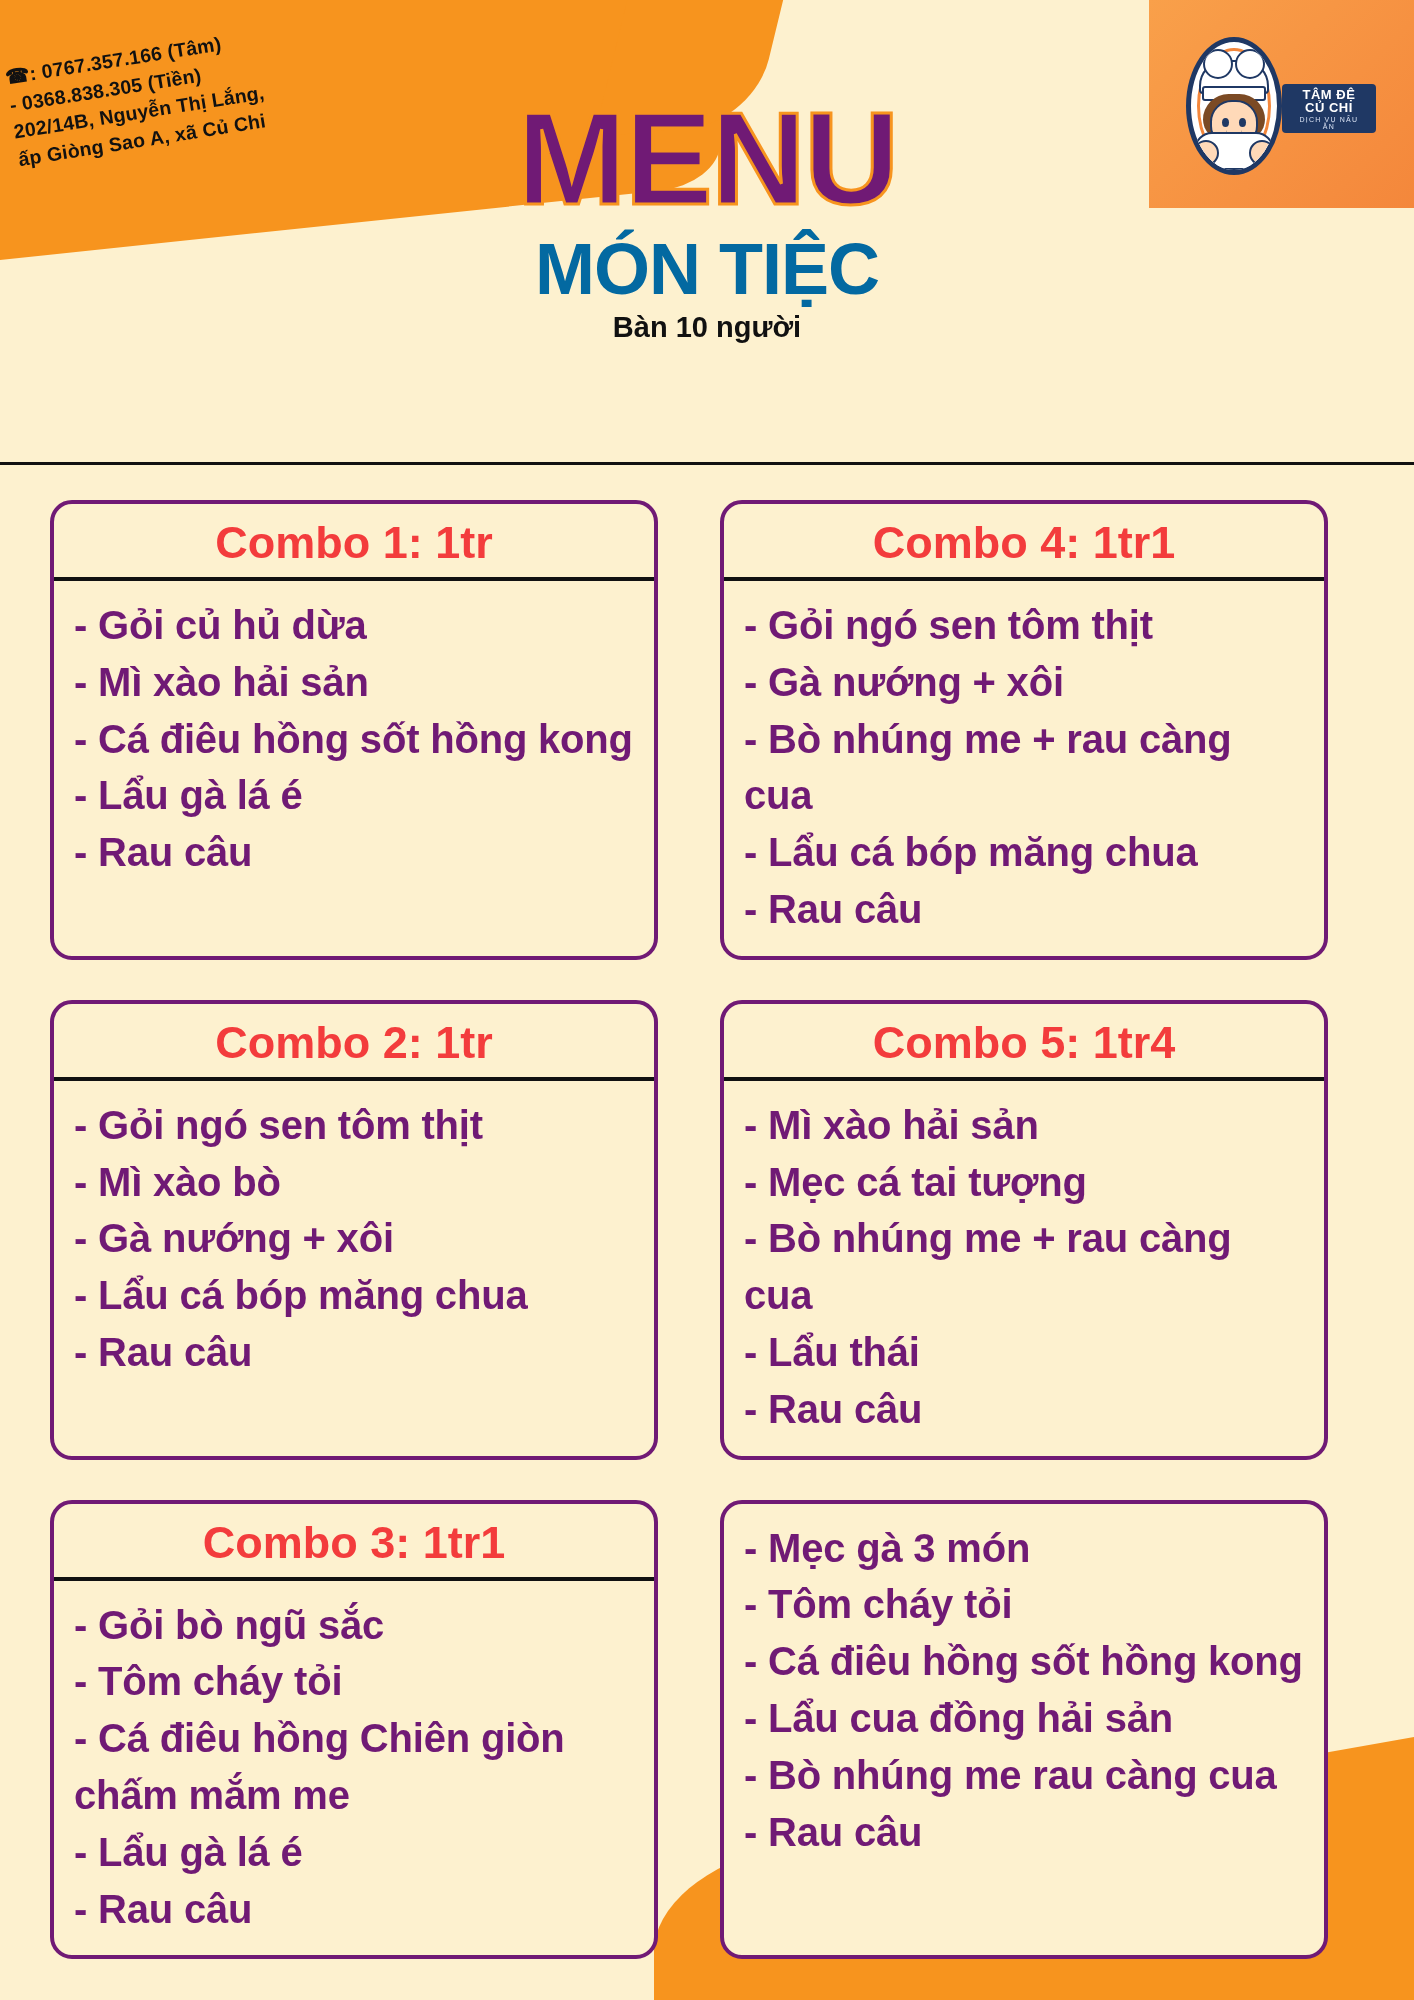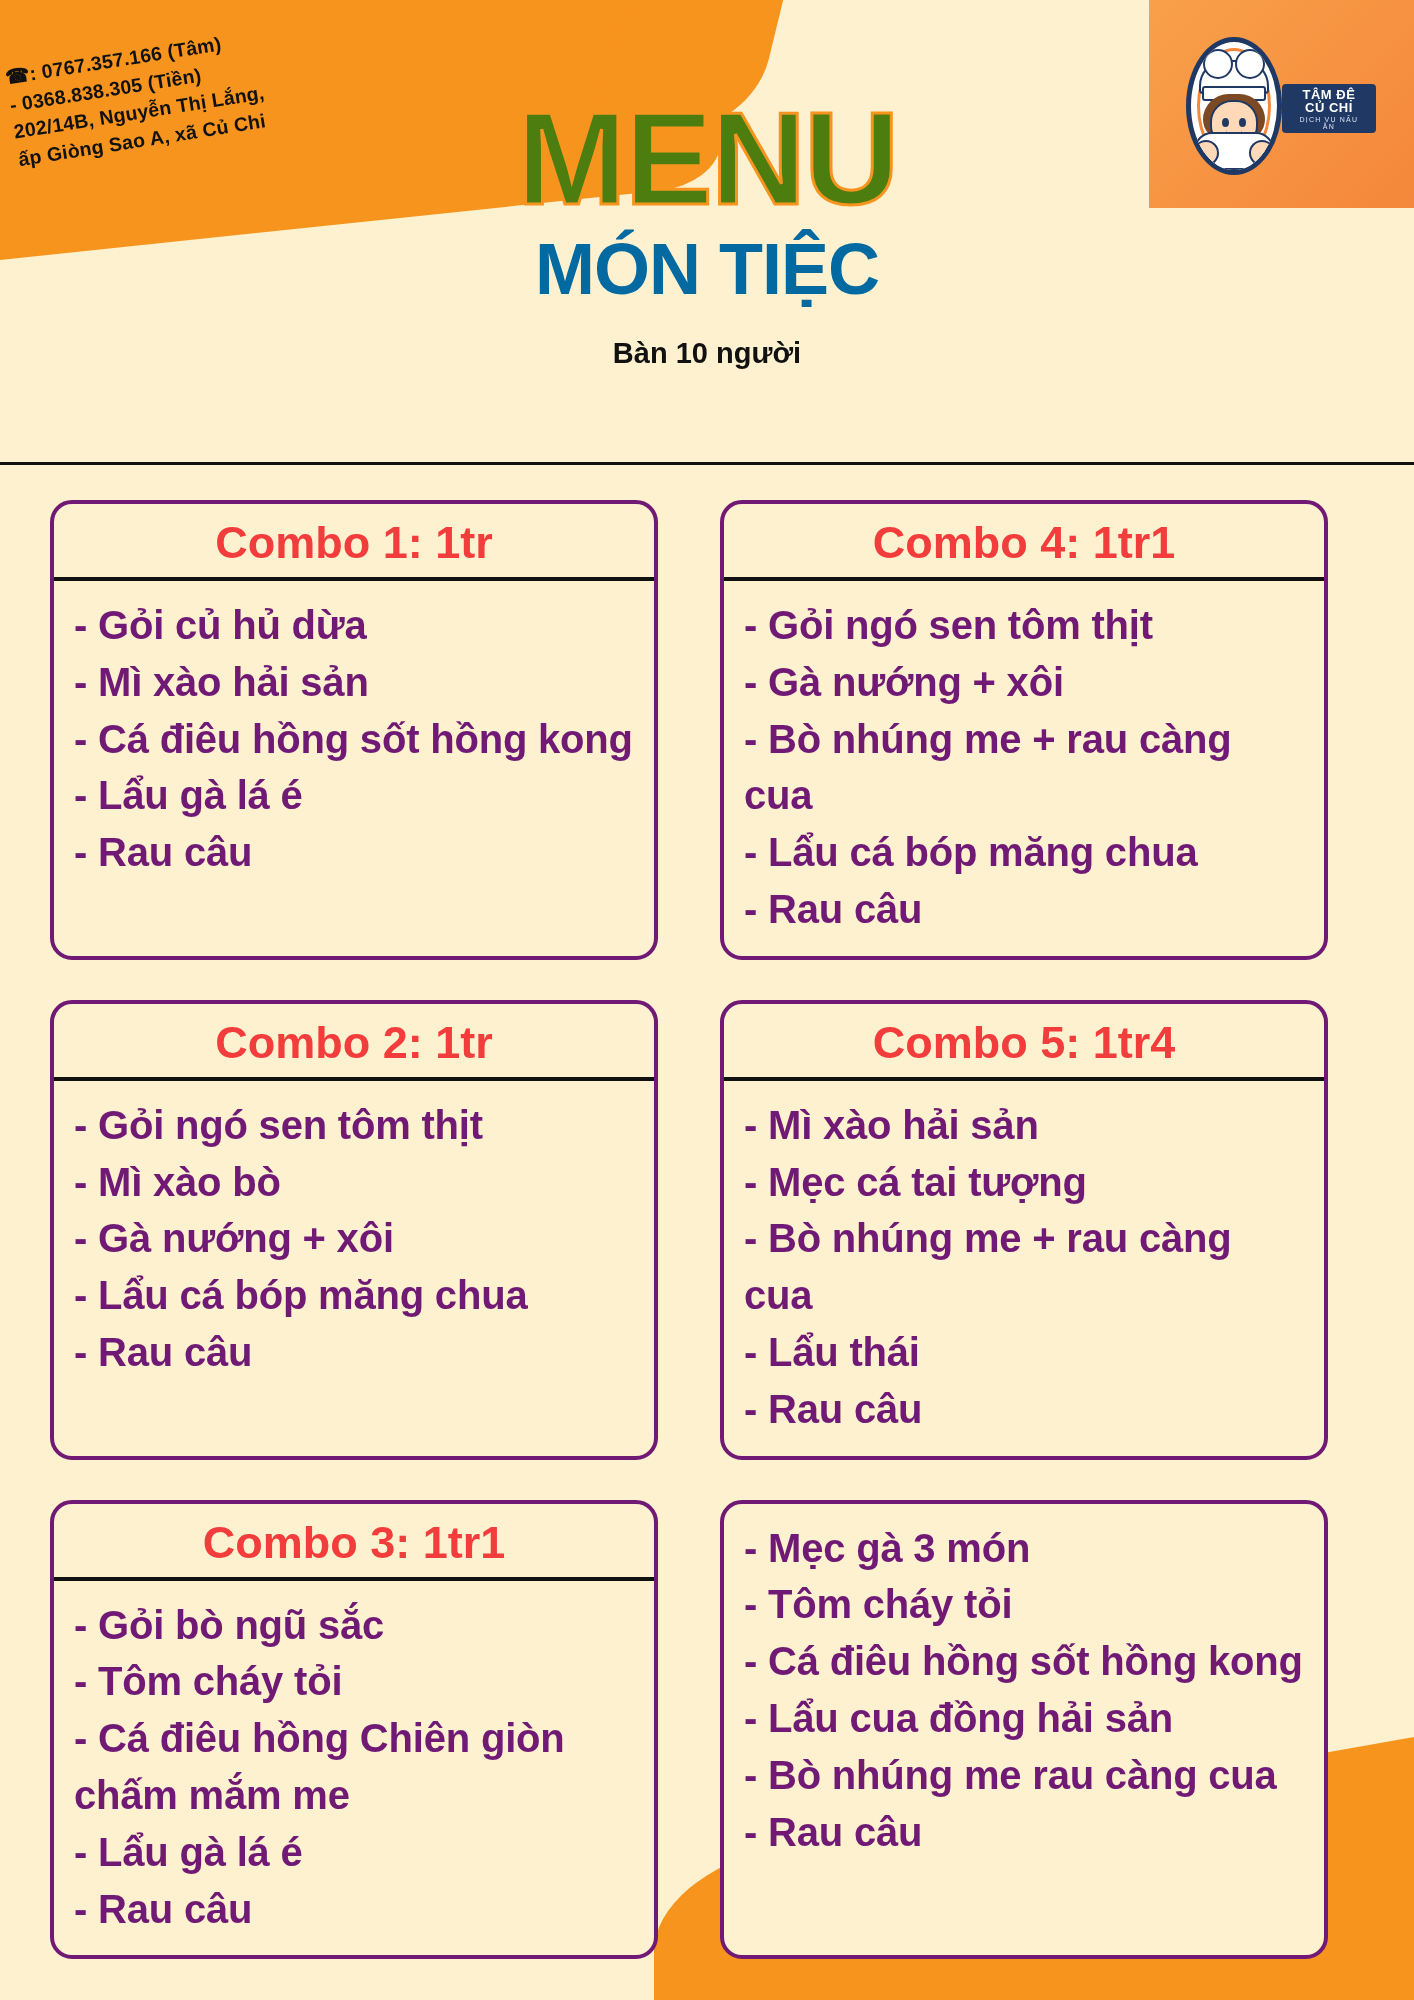--- a/index.html
+++ b/index.html
@@ -239,35 +239,35 @@
     left: 0;
     width: 1414px;
     text-align: center;
     z-index: 4;
     pointer-events: none;
   }
   .title-menu {
     margin-top: 96px;
     font-size: 132px;
     font-weight: bold;
-    color: #4d7c0f;
+    color: #701a75;
     letter-spacing: -2px;
     line-height: .96;
     -webkit-text-stroke: 3px #f7941e;
   }
   .title-sub {
     margin-top: 10px;
     font-size: 72px;
     font-weight: bold;
     color: #0369a1;
     letter-spacing: -1px;
     line-height: 1;
   }
   .title-note {
-    margin-top: 32px;
+    margin-top: 6px;
     font-size: 29px;
     font-weight: bold;
     color: #111;
   }
   .header-rule {
     position: absolute;
     left: 0;
     top: 462px;
     width: 1414px;
     height: 3px;

